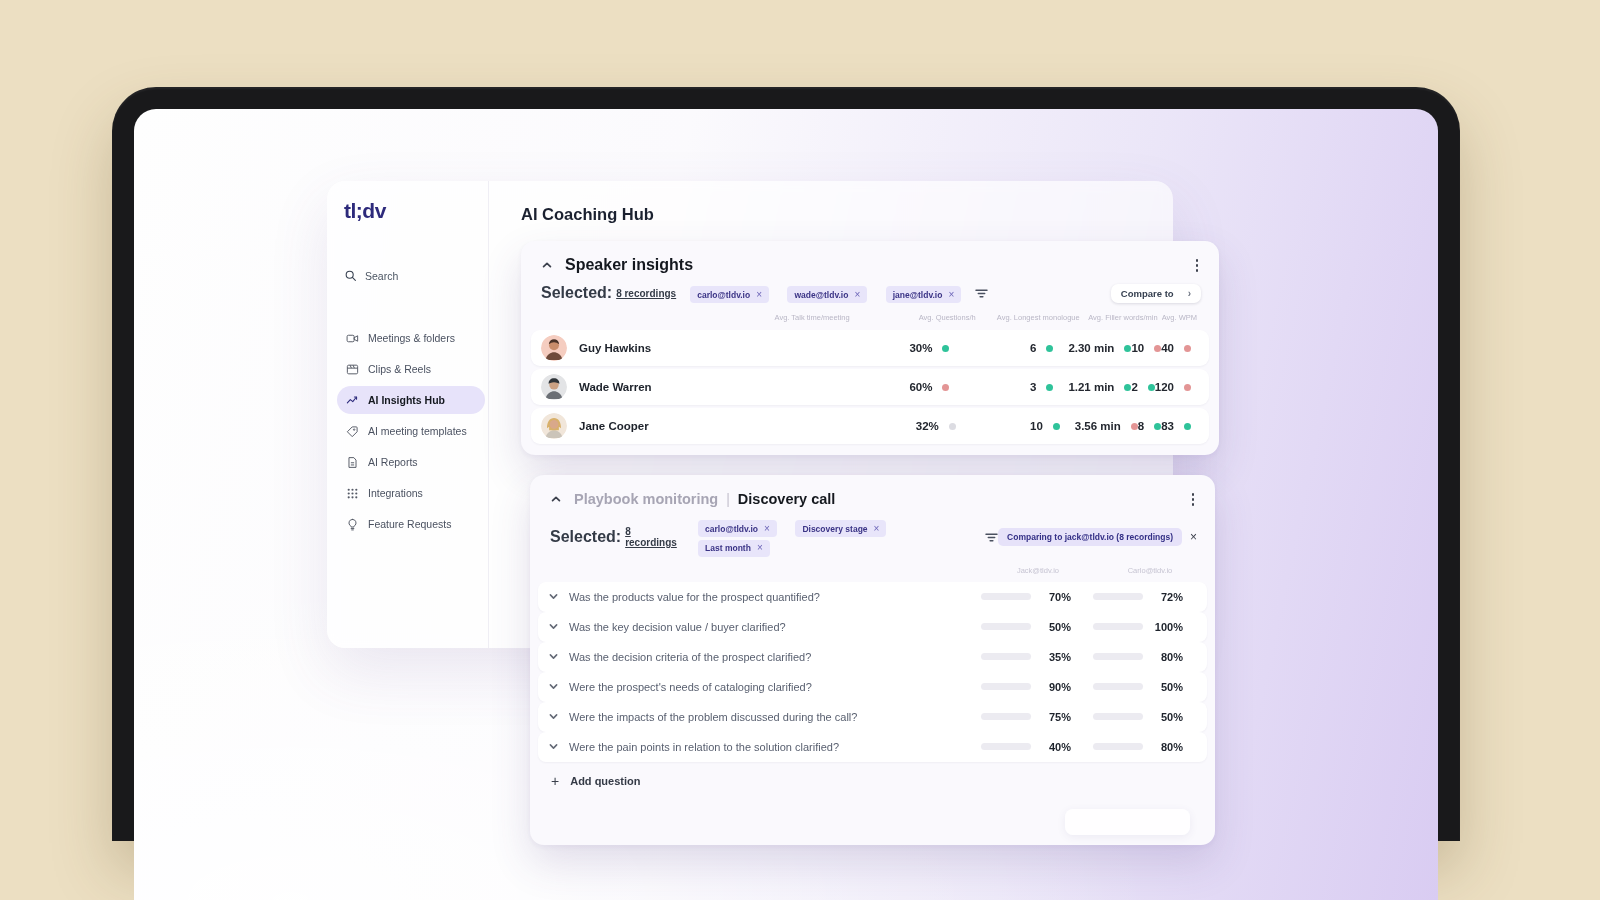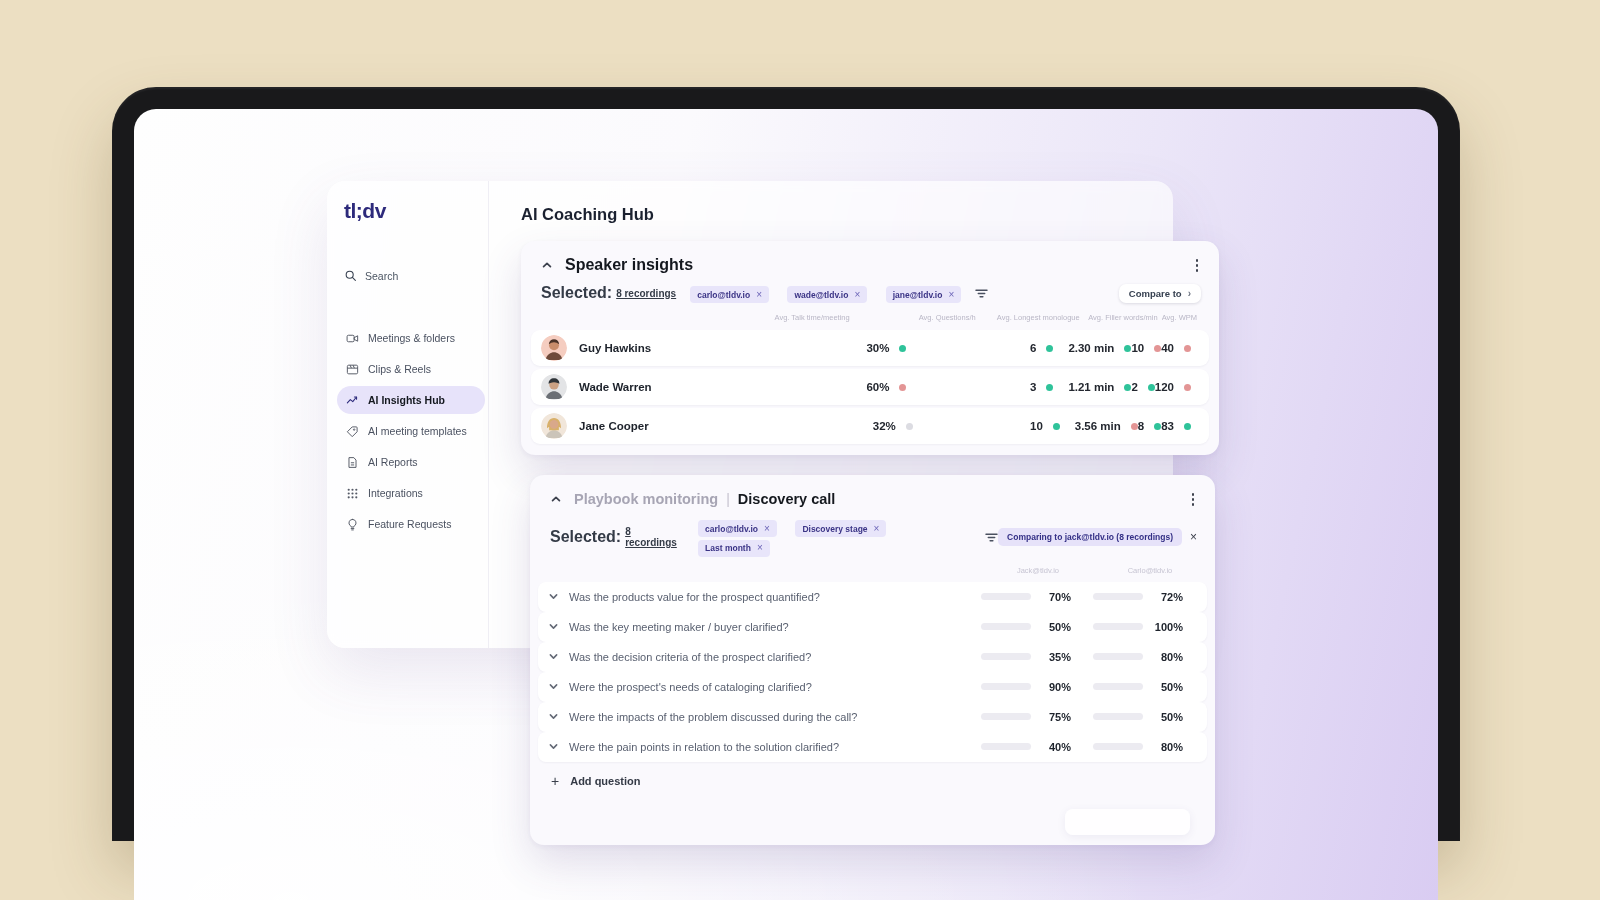--- a/index.html
+++ b/index.html
@@ -55,21 +55,21 @@
 
   .filter-row { display:flex; align-items:center; padding:9px 18px 0 20px; }
   .sel-lbl { font-size:16px; font-weight:600; color:#343b47; }
   .sel-count { font-size:10px; font-weight:600; color:#343b47; text-decoration:underline; margin-left:4px; cursor:pointer; }
   .chip { display:inline-flex; align-items:center; gap:6px; margin-left:14px; background:#e8e5fa;
     border-radius:4px; padding:3.5px 7px; cursor:pointer; }
   .chip .chip-lbl { font-size:8.5px; font-weight:700; color:#3b3486; white-space:nowrap; }
   .chip .x { font-size:10px; line-height:8px; color:#6d66b8; cursor:pointer; }
   .filter-icon { margin-left:14px; display:inline-flex; cursor:pointer; color:#4a5160; }
 
-  .compare-btn { margin-left:auto; display:inline-flex; align-items:center; gap:6px; background:#ffffff;
+  .compare-btn { margin-left:auto; display:inline-flex; align-items:center; gap:14px; background:#ffffff;
     border-radius:7px; padding:4px 10px; font-size:9.5px; font-weight:600; color:#374151;
     box-shadow:0 1px 3px rgba(30,25,60,0.14); cursor:pointer; white-space:nowrap; }
   .compare-btn .arr { font-size:10px; color:#6b7280; }
 
   
   .si-cols { display:flex; align-items:center; margin:10px 18px 0 0; }
   .si-cols .spacer { flex:1; }
   .si-col { font-size:7.5px; color:#b9b7c6; text-align:right; padding-right:4px; white-space:nowrap; overflow:hidden; }
   .si-cols .si-col:nth-of-type(1) { width:104px; }
   .si-cols .si-col:nth-of-type(2) { width:84px; }
@@ -78,21 +78,21 @@
   .si-cols .si-col:nth-of-type(5) { width:78px; }
 
   .sp-rows { margin:8px 10px 0 10px; display:flex; flex-direction:column; gap:3px; }
   .sp-row { height:36px; background:#fff; border-radius:9px; display:flex; align-items:center;
     padding:0 18px 0 10px; box-shadow:0 1px 2px rgba(40,35,70,0.05); cursor:pointer; }
   .avatar { width:26px; height:26px; border-radius:50%; overflow:hidden; flex:none; }
   .sp-name { margin-left:12px; font-size:11.5px; font-weight:600; color:#1d222b; flex:1; white-space:nowrap; }
   .metric { display:flex; align-items:center; justify-content:flex-end; }
   .sp-row .metric:nth-of-type(1) { width:104px; }
   .sp-row .metric:nth-of-type(2) { width:84px; }
-  .sp-row .metric:nth-of-type(3) { width:126px;justify-content:center; }
+  .sp-row .metric:nth-of-type(3) { width:126px; }
   .sp-row .metric:nth-of-type(4) { width:104px; }
   .sp-row .metric:nth-of-type(5) { width:78px; }
   .metric .val { font-size:11.5px; font-weight:600; color:#23272f; }
   .dot { width:7px; height:7px; border-radius:50%; margin-left:10px; background:#d8d8de; }
   .dot-green { background:#2fc39a; }
   .dot-red { background:#e39595; }
   .dot-gray { background:#dcdce2; }
 
   
   .cmp-chip { margin-left:auto; background:#e6e2f9; border-radius:5px; padding:4px 9px;
@@ -449,21 +449,21 @@
                 <span class="q-val">72%</span>
               </span>
             </div>
 
             <div class="q-row">
               <span class="q-chev">
                 <svg width="11" height="11" viewBox="0 0 14 14" fill="none" stroke="currentColor" stroke-width="2" stroke-linecap="round" stroke-linejoin="round">
                   <path d="M3 5l4 4 4-4"></path>
                 </svg>
               </span>
-              <span class="q-text">Was the key meeting maker / buyer clarified?</span>
+              <span class="q-text">Was the key decision value / buyer clarified?</span>
               <span class="q-group">
                 <span class="bar-track"><span class="bar-fill bar-red" style="width: 50%;"></span></span>
                 <span class="q-val">50%</span>
               </span>
               <span class="q-group">
                 <span class="bar-track"><span class="bar-fill bar-green" style="width: 100%;"></span></span>
                 <span class="q-val">100%</span>
               </span>
             </div>
 

